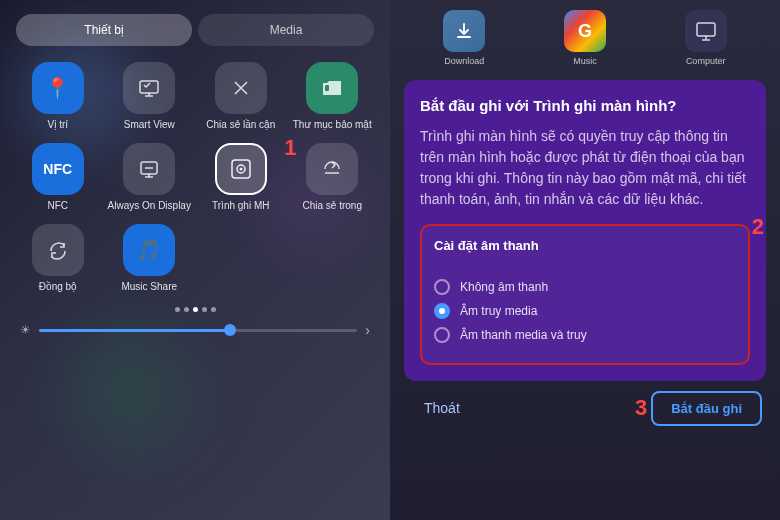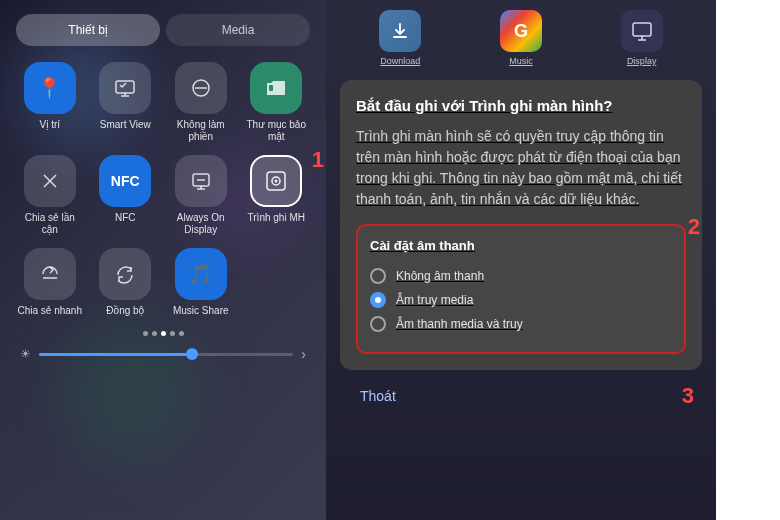--- a/index.html
+++ b/index.html
@@ -6,21 +6,21 @@
     body {
       width: 780px;
       height: 520px;
       overflow: hidden;
       font-family: 'Segoe UI', Arial, sans-serif;
       display: flex;
     }
 
     
     .left-panel {
-      width: 326px;
+      width: 390px;
       height: 520px;
       background: #4c1d95;
       position: relative;
       overflow: hidden;
     }
 
     .left-bg {
       position: absolute;
       inset: 0;
       background: linear-gradient(135deg, #1a1a2e 0%, #2d2d44 40%, #3a3a50 100%);
@@ -197,43 +197,41 @@
     }
     .app-item {
       display: flex;
       flex-direction: column;
       align-items: center;
       gap: 4px;
     }
     .app-label {
       font-size: 9px;
       color: rgba(255,255,255,0.7);
-      text-decoration: underline;
     }
 
     
     .download-icon-wrap {
       width: 42px;
       height: 42px;
       background: linear-gradient(135deg, #4a7aaa, #3a6a9a);
       border-radius: 10px;
       display: flex;
       align-items: center;
       justify-content: center;
       font-size: 18px;
       color: #fff;
     }
 
     
     .dialog-box {
-      background: #404040;
+      background: #4c1d95;
       border-radius: 12px;
       padding: 16px;
       margin-bottom: 10px;
-      text-decoration: underline;
     }
 
     .dialog-title {
       font-size: 15px;
       font-weight: bold;
       color: #fff;
       margin-bottom: 10px;
       line-height: 1.3;
     }
 
@@ -250,21 +248,21 @@
       border-radius: 10px;
       padding: 12px;
       background: rgba(255,255,255,0.03);
       position: relative;
     }
 
     .audio-box-title {
       font-size: 13px;
       font-weight: bold;
       color: #fff;
-      margin-bottom: 15px;
+      margin-bottom: 26px;
     }
 
     .radio-option {
       display: flex;
       align-items: center;
       gap: 10px;
       margin-bottom: 8px;
       cursor: pointer;
     }
     .radio-option:last-child { margin-bottom: 0; }
@@ -375,43 +373,34 @@
             <rect x="3" y="5" width="18" height="12" rx="2" fill="none" stroke="rgba(255,255,255,0.8)" stroke-width="1.5"></rect>
             <path d="M8 20h8M12 17v3" stroke="rgba(255,255,255,0.8)" stroke-width="1.5"></path>
             <path d="M7 9l2 2 4-4" stroke="rgba(255,255,255,0.8)" stroke-width="1.5" fill="none"></path>
           </svg>
         </div>
         <span class="icon-label">Smart View</span>
       </div>
       <div class="icon-item">
         <div class="icon-circle gray">
           <svg width="22" height="22" viewBox="0 0 22 22" fill="none">
-            <circle cx="11" cy="11" r="8" stroke="rgba(255,255,255,0.8)" stroke-width="1.5"></circle>
-            <line x1="5" y1="11" x2="17" y2="11" stroke="rgba(255,255,255,0.8)" stroke-width="1.5"></line>
-          </svg>
-        </div>
-        <span class="icon-label">Không làm phiền</span>
-      </div>
+            <path d="M5 5L17 17M17 5L5 17" stroke="rgba(255,255,255,0.8)" stroke-width="1.5"></path>
+          </svg>
+        </div>
+        <span class="icon-label">Chia sẻ lần cận</span>
+      </div>
+
       <div class="icon-item">
         <div class="icon-circle teal">
           <svg width="24" height="24" viewBox="0 0 24 24" fill="none">
             <path d="M3 7h4l2-2h12v14H3z" fill="rgba(255,255,255,0.8)"></path>
             <rect x="5" y="9" width="4" height="6" rx="1" fill="#2a8a6a"></rect>
           </svg>
         </div>
         <span class="icon-label">Thư mục bảo mật</span>
-      </div>
-
-      <div class="icon-item">
-        <div class="icon-circle gray">
-          <svg width="22" height="22" viewBox="0 0 22 22" fill="none">
-            <path d="M5 5L17 17M17 5L5 17" stroke="rgba(255,255,255,0.8)" stroke-width="1.5"></path>
-          </svg>
-        </div>
-        <span class="icon-label">Chia sẻ lần cận</span>
       </div>
       <div class="icon-item">
         <div class="icon-circle blue" style="font-size:14px;font-weight:bold;color:#fff;">NFC</div>
         <span class="icon-label">NFC</span>
       </div>
       <div class="icon-item">
         <div class="icon-circle gray">
           <svg width="22" height="22" viewBox="0 0 22 22" fill="none">
             <rect x="3" y="4" width="16" height="12" rx="2" stroke="rgba(255,255,255,0.8)" stroke-width="1.5"></rect>
             <line x1="7" y1="19" x2="15" y2="19" stroke="rgba(255,255,255,0.8)" stroke-width="1.5"></line>
@@ -434,21 +423,21 @@
       </div>
 
       <div class="icon-item">
         <div class="icon-circle gray">
           <svg width="22" height="22" viewBox="0 0 22 22" fill="none">
             <path d="M4 11a7 7 0 1 1 14 0" stroke="rgba(255,255,255,0.8)" stroke-width="1.5"></path>
             <path d="M11 4l3 3-3 3" stroke="rgba(255,255,255,0.8)" stroke-width="1.5"></path>
             <path d="M4 15h14" stroke="rgba(255,255,255,0.8)" stroke-width="1.5"></path>
           </svg>
         </div>
-        <span class="icon-label">Chia sẻ nhanh</span>
+        <span class="icon-label">Chia sẻ trong</span>
       </div>
       <div class="icon-item">
         <div class="icon-circle gray">
           <svg width="22" height="22" viewBox="0 0 22 22" fill="none">
             <path d="M4 12a8 8 0 0 1 8-8 8 8 0 0 1 5.66 2.34" stroke="rgba(255,255,255,0.8)" stroke-width="1.5"></path>
             <path d="M18 12a8 8 0 0 1-8 8 8 8 0 0 1-5.66-2.34" stroke="rgba(255,255,255,0.8)" stroke-width="1.5"></path>
             <path d="M17 4v4h-4" stroke="rgba(255,255,255,0.8)" stroke-width="1.5"></path>
             <path d="M5 18v-4h4" stroke="rgba(255,255,255,0.8)" stroke-width="1.5"></path>
           </svg>
         </div>
@@ -502,21 +491,21 @@
         <span class="app-label">Music</span>
       </div>
 
       <div class="app-item">
         <div style="width:42px;height:42px;border-radius:10px;background:#333355;display:flex;align-items:center;justify-content:center;">
           <svg width="24" height="24" viewBox="0 0 24 24" fill="none">
             <rect x="3" y="4" width="18" height="13" rx="2" stroke="rgba(255,255,255,0.8)" stroke-width="1.5"></rect>
             <path d="M8 21h8M12 17v4" stroke="rgba(255,255,255,0.8)" stroke-width="1.5"></path>
           </svg>
         </div>
-        <span class="app-label">Display</span>
+        <span class="app-label">Computer</span>
       </div>
     </div>
 
     <div class="dialog-box">
       <div class="dialog-title">Bắt đầu ghi với Trình ghi màn hình?</div>
       <div class="dialog-desc">Trình ghi màn hình sẽ có quyền truy cập thông tin trên màn hình hoặc được phát từ điện thoại của bạn trong khi ghi. Thông tin này bao gồm mật mã, chi tiết thanh toán, ảnh, tin nhắn và các dữ liệu khác.</div>
 
       <div class="audio-box" style="position:relative;">
         <div class="audio-box-title">Cài đặt âm thanh</div>
 
@@ -538,17 +527,18 @@
         </div>
 
         <span class="badge-2">2</span>
       </div>
     </div>
 
     <div class="btn-row">
       <button class="btn-thoat">Thoát</button>
       <div class="btn-area">
         <span class="badge-3">3</span>
+        <button class="btn-start">Bắt đầu ghi</button>
       </div>
     </div>
 
   </div>
 </div>
 
 </body></html>

